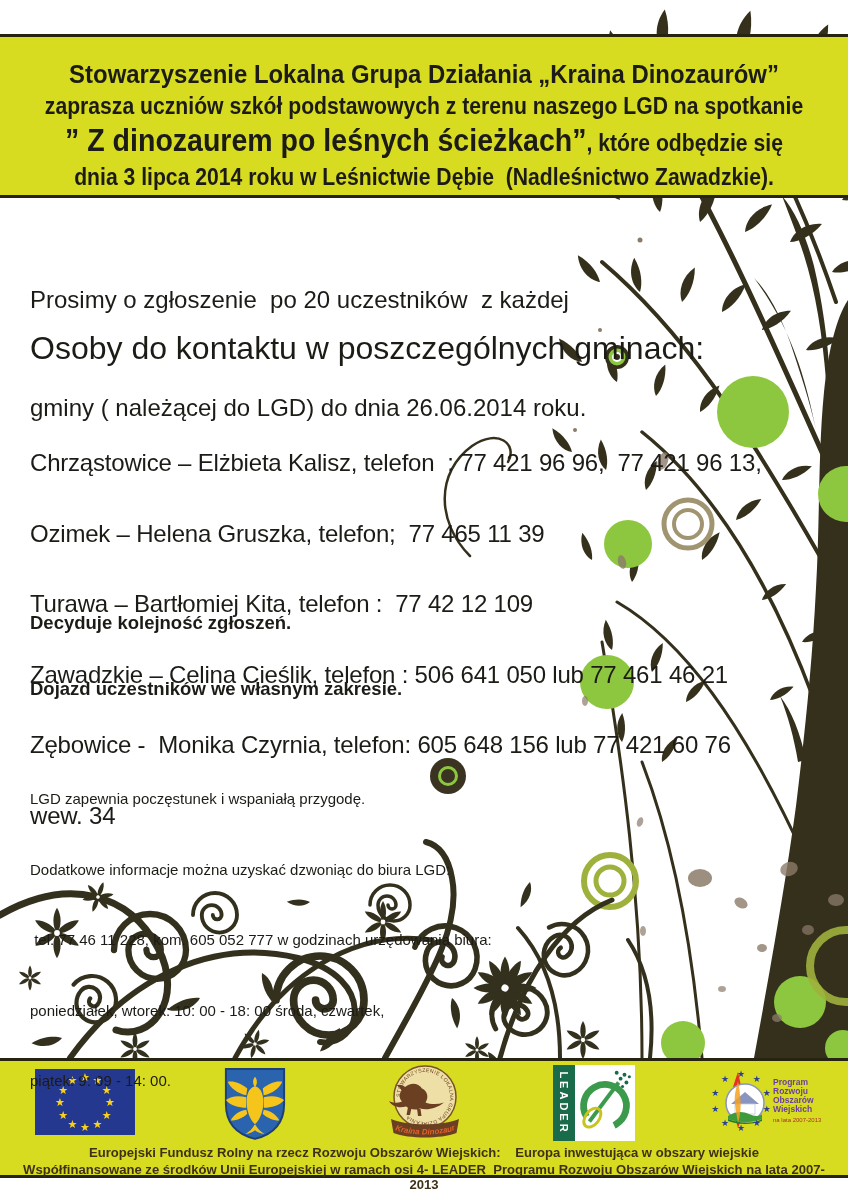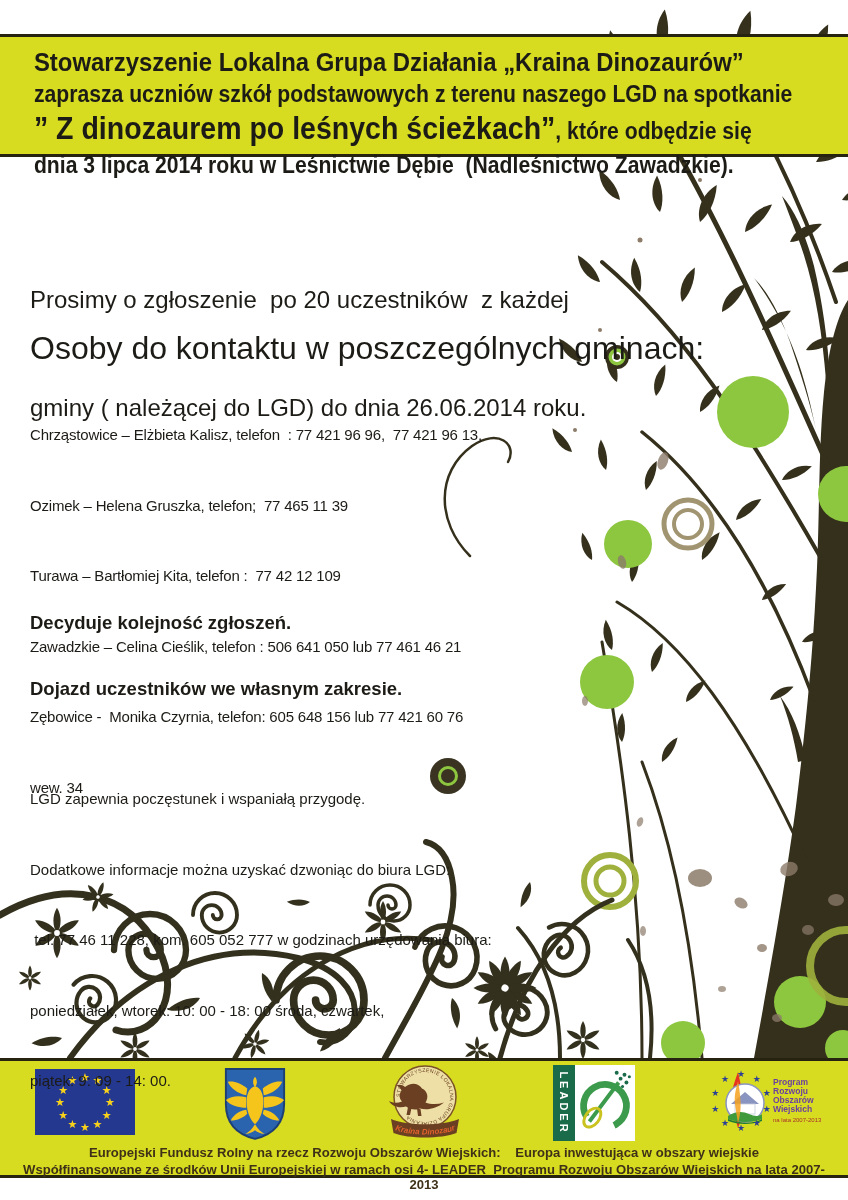--- a/index.html
+++ b/index.html
@@ -1,31 +1,31 @@
 <!DOCTYPE html>
 <html lang="pl"><head>
 <meta charset="utf-8">
 <style>
   html,body{margin:0;padding:0;background:#fff}
   .poster{position:relative;width:848px;height:1200px;background:#fff;overflow:hidden;
           font-family:"Liberation Sans",sans-serif;color:#1c1b16}
   .decor{position:absolute;left:0;top:0;z-index:0}
   .band{position:absolute;left:0;width:100%;background:#d7dc21;border-top:3px solid #262310;
         border-bottom:3px solid #262310;box-sizing:border-box;z-index:1}
-  .band-header{top:34px;height:123px;text-align:left;padding-top:8px}
+  .band-header{top:34px;height:164px;text-align:center;padding-top:20px}
   .hline{font-weight:bold;transform:scaleX(.92);transform-origin:center;white-space:pre-wrap}
   .h1{font-size:26px;line-height:34px}
   .h2{font-size:23px;line-height:31px}
   .h3{font-size:23px;line-height:38px}
   .h3 .big{font-size:31px}
   .h4{font-size:23px;line-height:31px}
   .txt{position:absolute;left:30px;z-index:2;white-space:pre-wrap}
   .intro{top:210px;font-size:24px;line-height:36px}
   .heading{top:330px;font-size:32px}
-  .contacts{top:376px;font-size:15px;line-height:23.5px;letter-spacing:-.2px}
+  .contacts{top:404px;font-size:24px;line-height:23.5px;letter-spacing:-.2px}
   .note1{top:612px;font-size:18.5px;font-weight:bold}
   .note2{top:678px;font-size:18.5px;font-weight:bold}
   .info{top:740px;font-size:15px;line-height:23.5px}
   .blob{position:absolute;left:430px;top:758px;width:36px;height:36px;border-radius:50%;
         background:#3a3322;z-index:3}
   .blob::after{content:"";position:absolute;inset:8px;border:3px solid #8dc63f;border-radius:50%}
   .band-footer{top:1058px;height:120px}
   .logo{position:absolute;z-index:2}
   .eu{left:35px;top:8px;width:100px;height:66px;background:#24388f}
   .eu .st{position:absolute;transform:translate(-50%,-50%);font-size:11px;color:#f8d21a;line-height:1}

